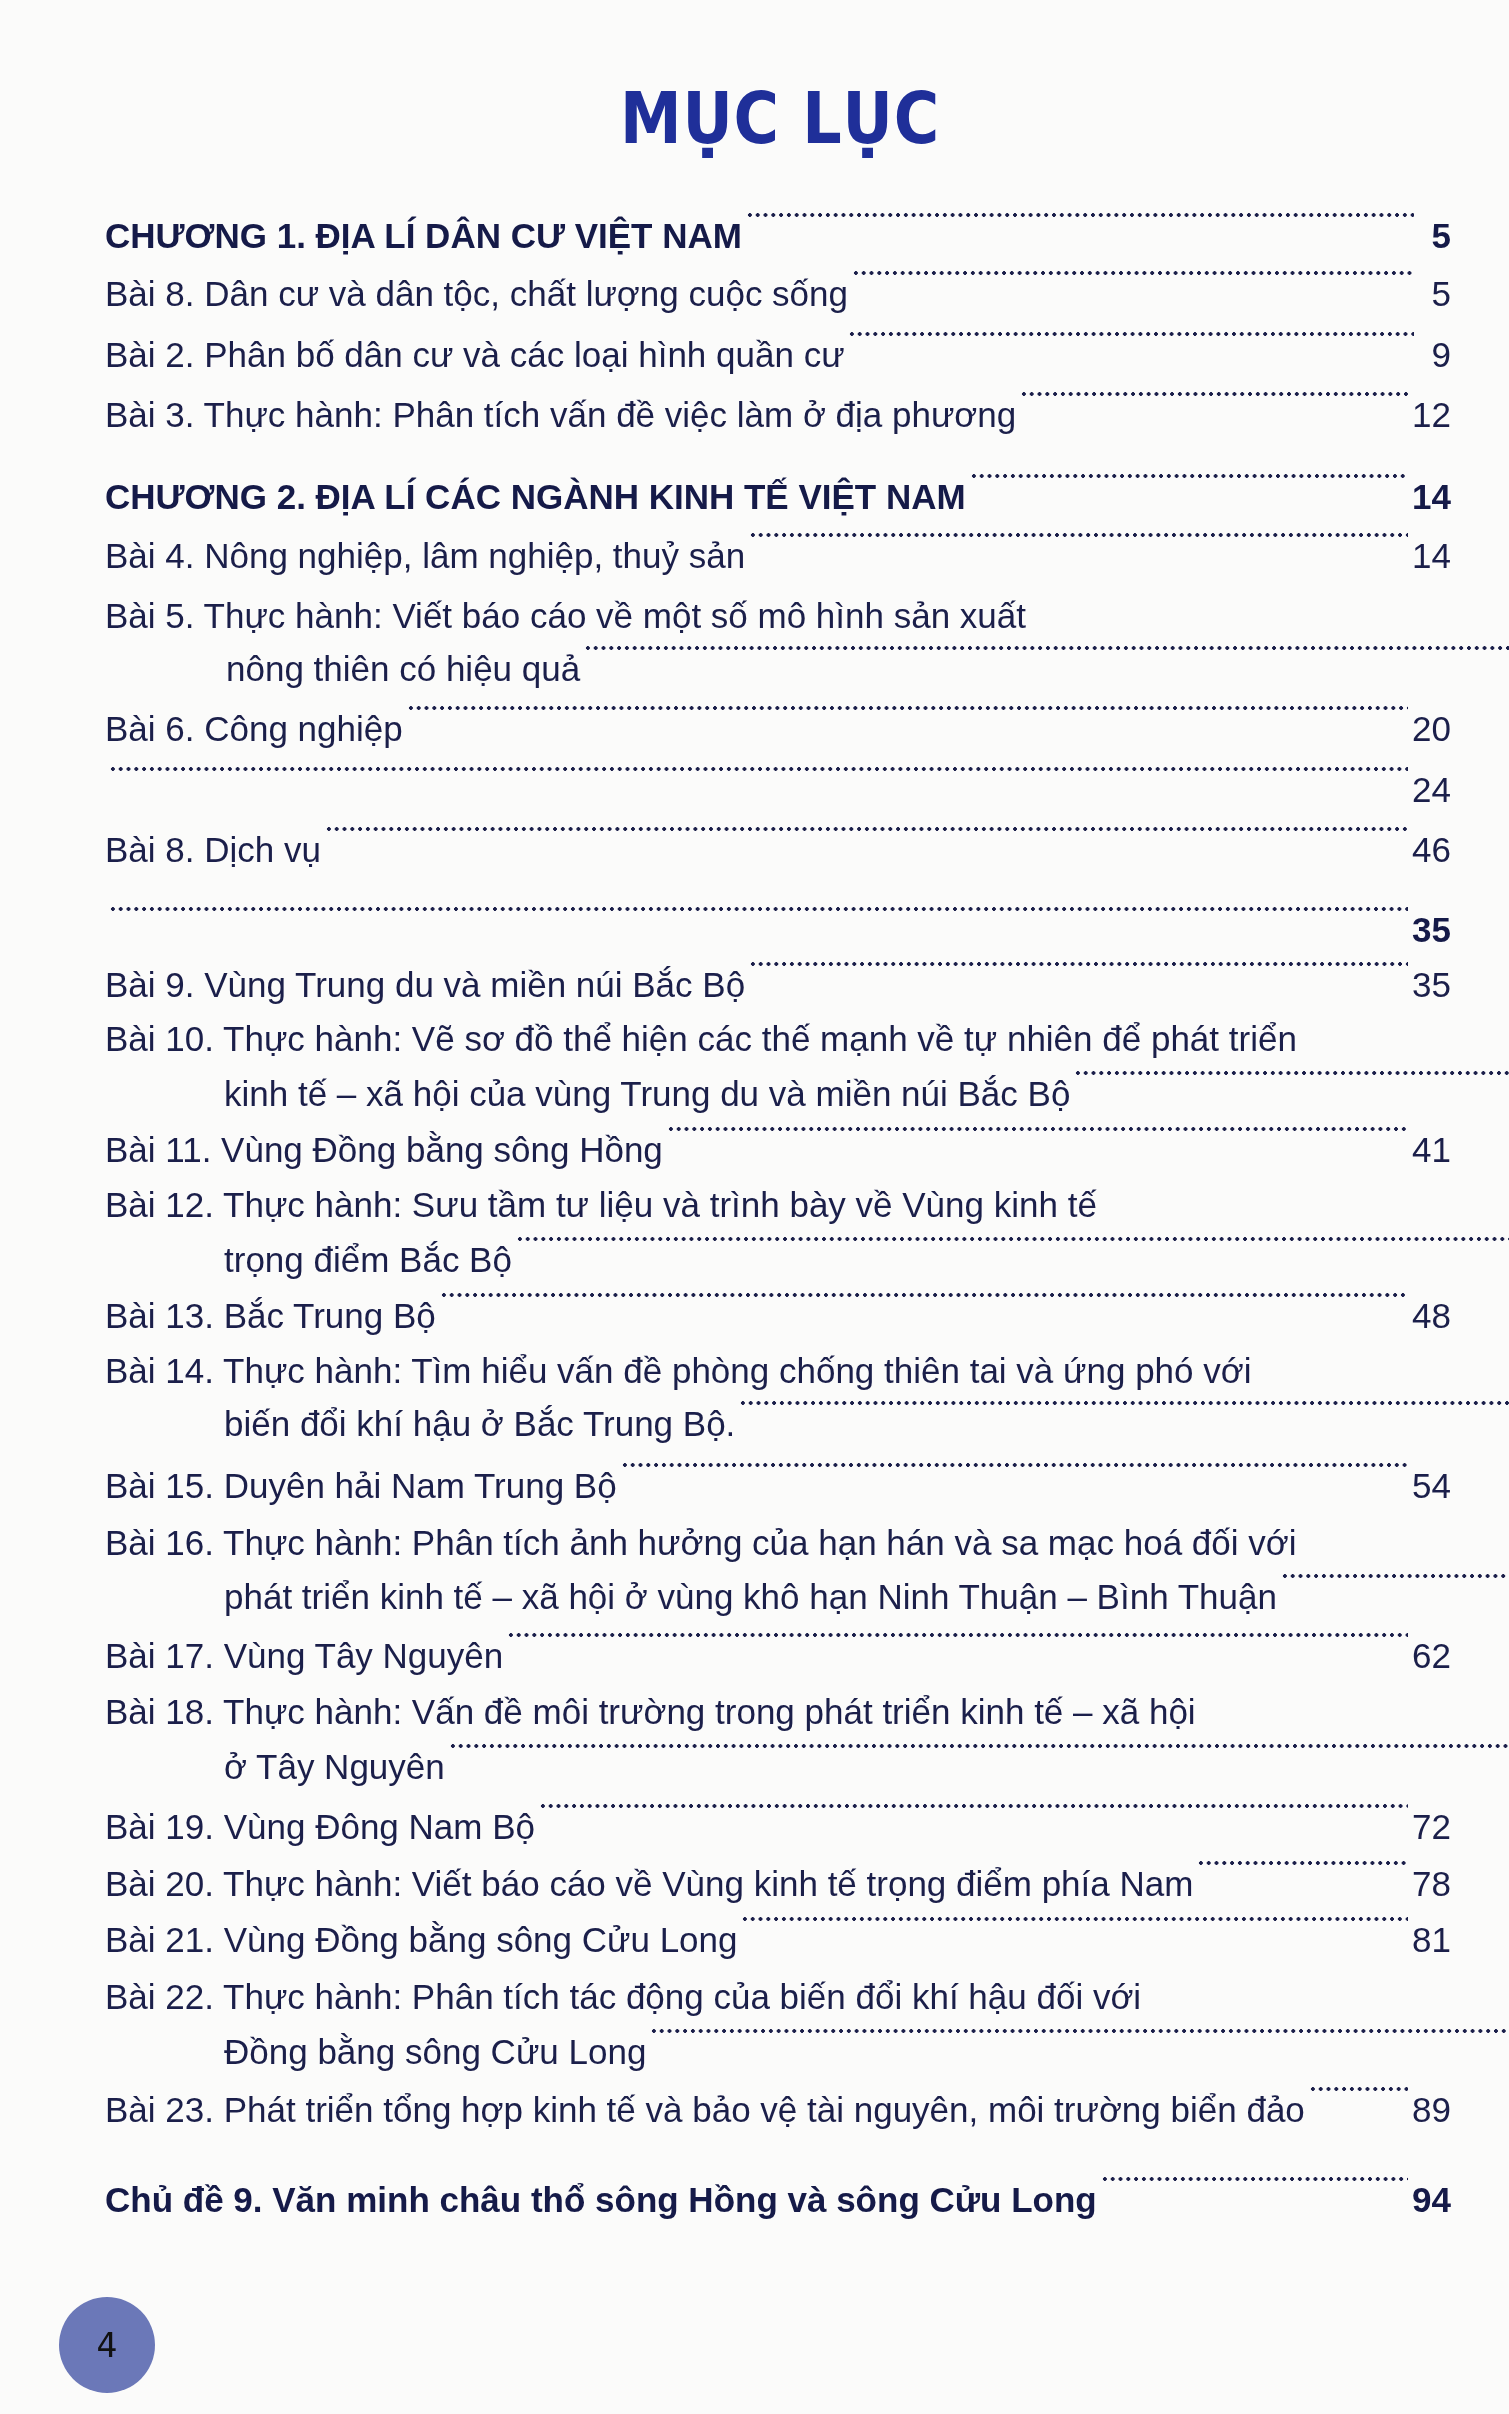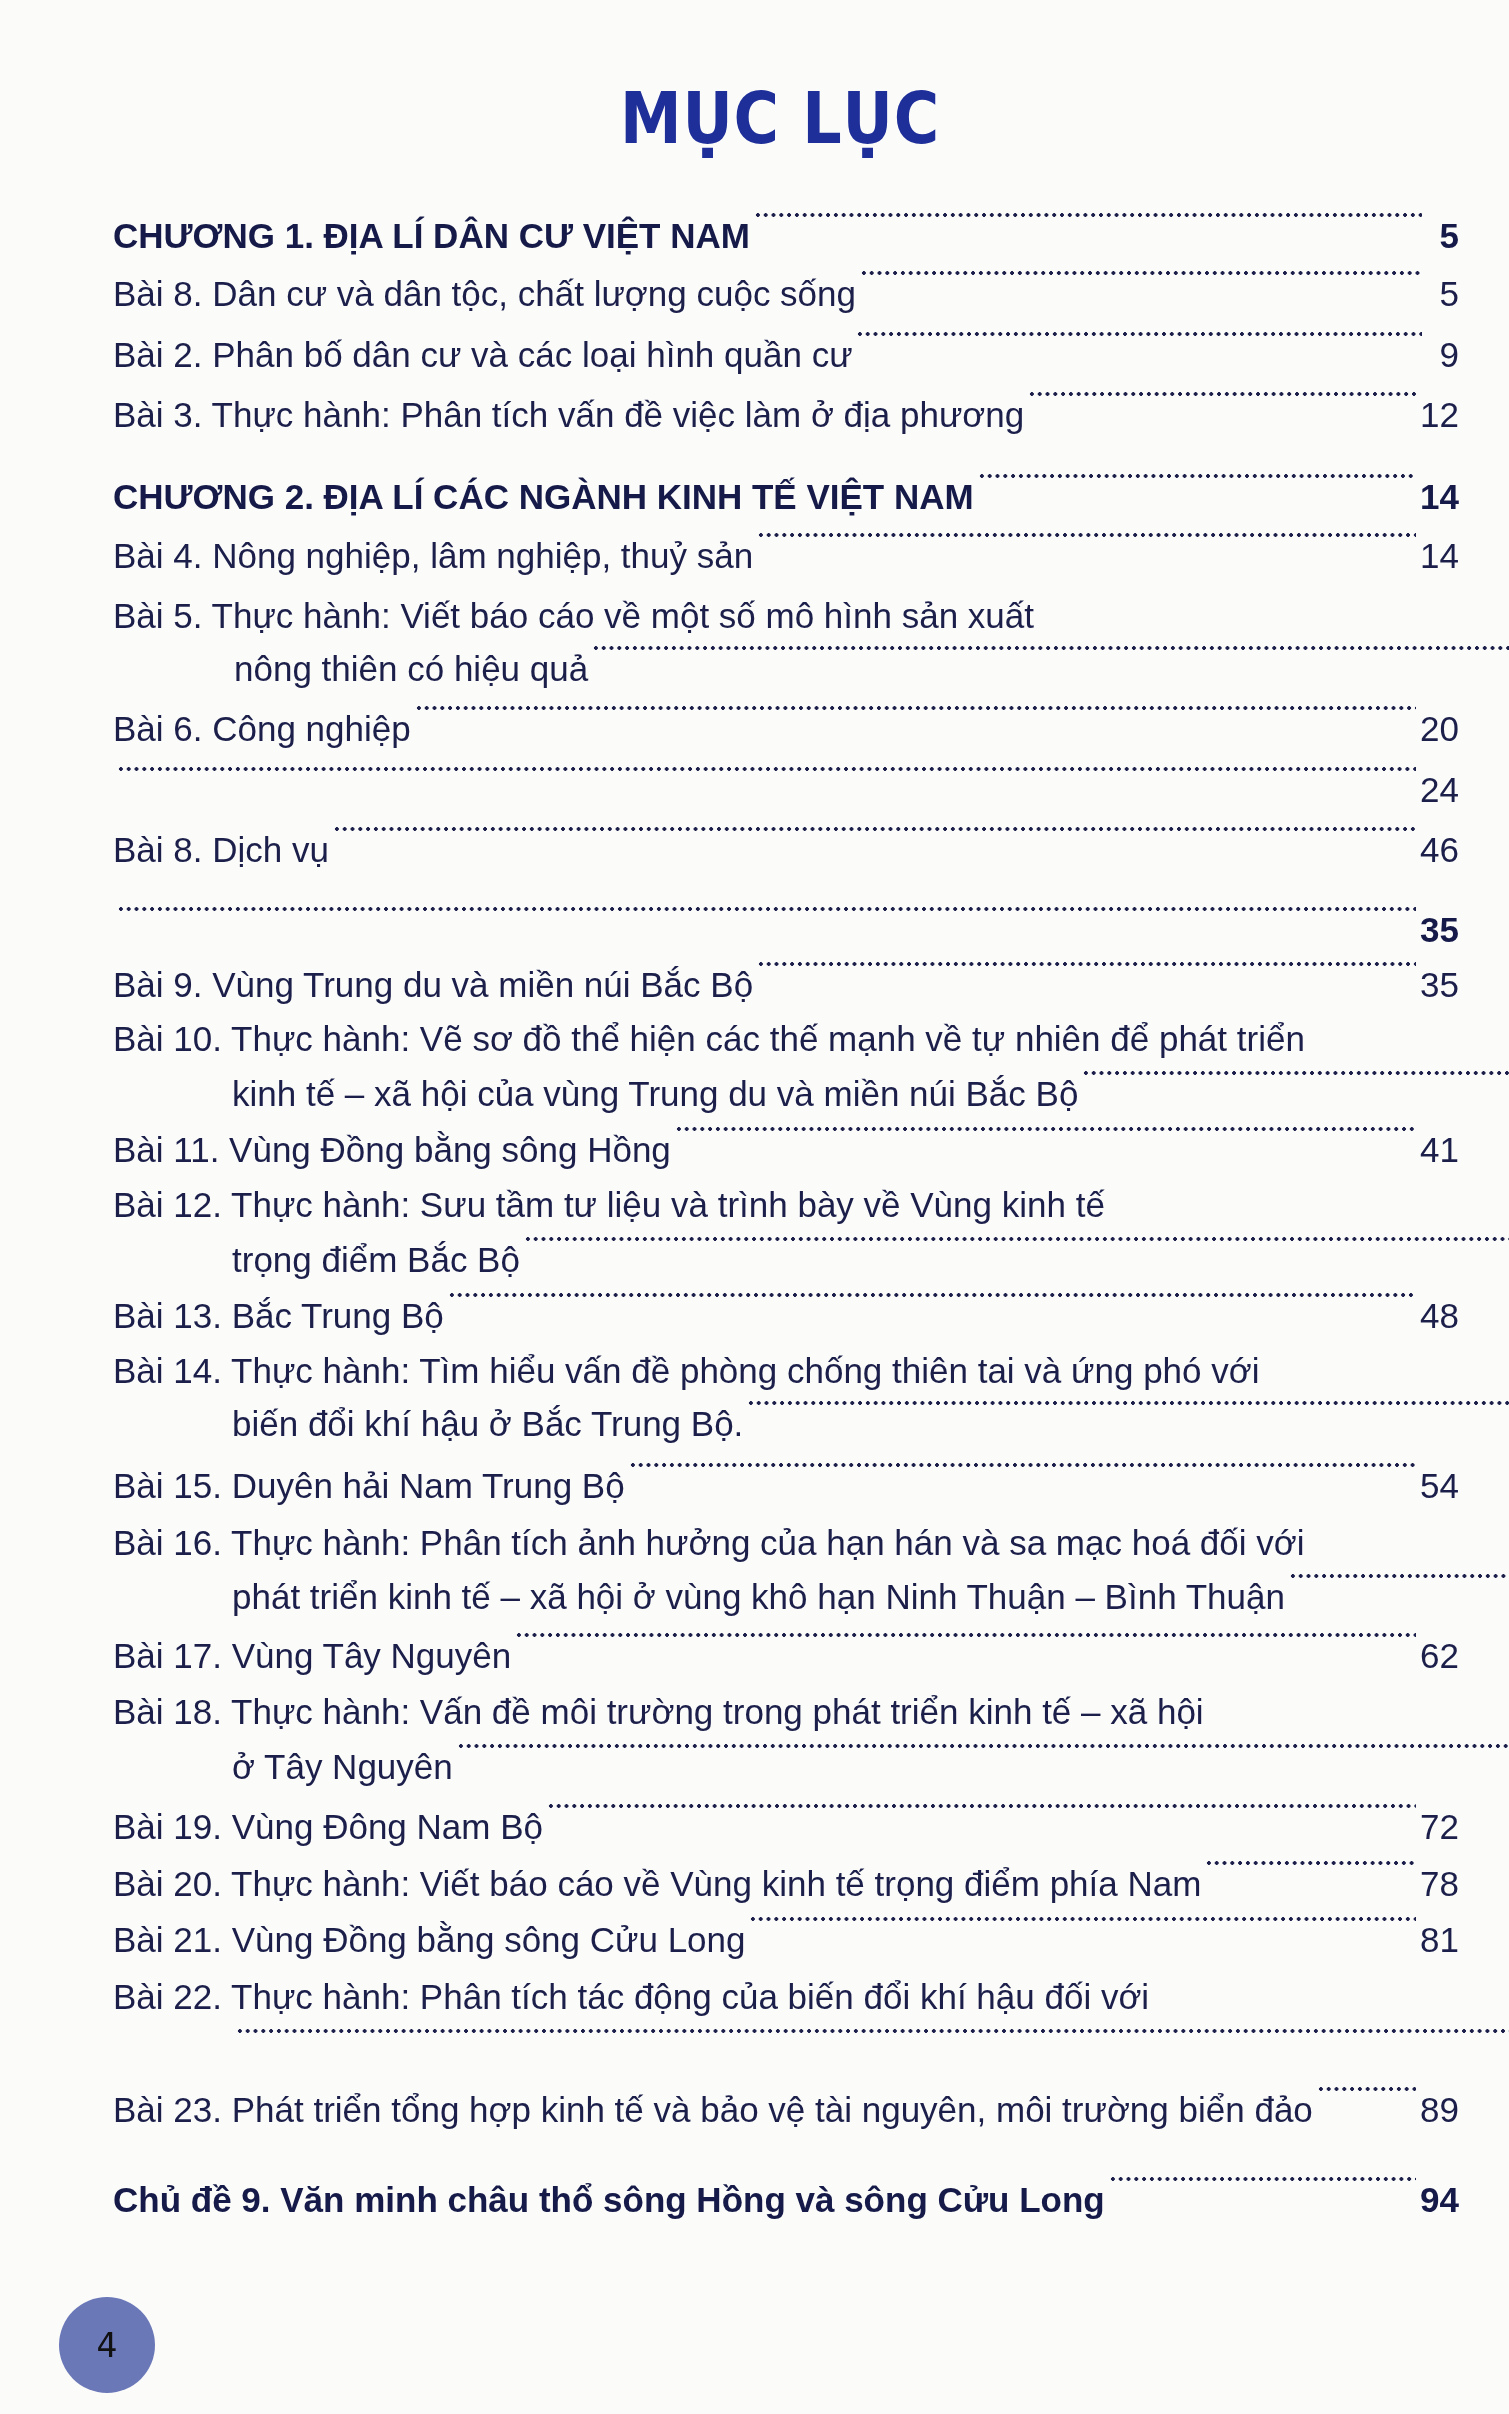--- a/index.html
+++ b/index.html
@@ -7,21 +7,21 @@
     width:1510px; height:2415px; background:#fbfbfa; position:relative; overflow:hidden;
     font-family:"Liberation Sans", "DejaVu Sans", sans-serif; color:#1b1f4a;
   }
   .title {
     position:absolute; top:76px; left:0; width:1560px; text-align:center;
     font-family:"DejaVu Sans", sans-serif; font-weight:bold; font-size:72px;
     color:#1f2f99; letter-spacing:1px; transform:scaleX(0.86);
   }
   .toc { position:absolute; left:105px; top:200px; width:1346px; }
   .row {
-    position:absolute; left:8px; width:1346px; display:flex; align-items:flex-end;
+    position:absolute; left:0; width:1346px; display:flex; align-items:flex-end;
     font-size:35px; line-height:47px; white-space:nowrap;
   }
   .row.chapter { font-weight:bold; font-size:35px; color:#151a48; }
   .row .txt { flex:0 0 auto; }
   .row .dots {
     flex:1 1 auto; overflow:hidden; margin:0 3.9px; height:9.8px;
     background-image: radial-gradient(circle, #1b1f4a 1.6px, transparent 2.1px);
     background-size:7.8px 7.8px; background-repeat:repeat-x; background-position:left center;
     align-self:baseline; position:relative; top:-2px;
   }
@@ -170,20 +170,21 @@
   </div>
   <div class="row" style="top:1716px">
     <span class="txt">Bài 21. Vùng Đồng bằng sông Cửu Long</span>
       <span class="dots"></span>
       <span class="page">81</span>
   </div>
   <div class="row" style="top:1773px">
     <span class="txt">Bài 22. Thực hành: Phân tích tác động của biến đổi khí hậu đối với</span>
   </div>
   <div class="row indent2" style="top:1828px">
+    <span class="txt">Đồng bằng sông Cửu Long</span>
       <span class="dots"></span>
   </div>
   <div class="row" style="top:1886px">
     <span class="txt">Bài 23. Phát triển tổng hợp kinh tế và bảo vệ tài nguyên, môi trường biển đảo</span>
       <span class="dots"></span>
       <span class="page">89</span>
   </div>
   <div class="row chapter" style="top:1976px">
     <span class="txt">Chủ đề 9. Văn minh châu thổ sông Hồng và sông Cửu Long</span>
       <span class="dots"></span>

